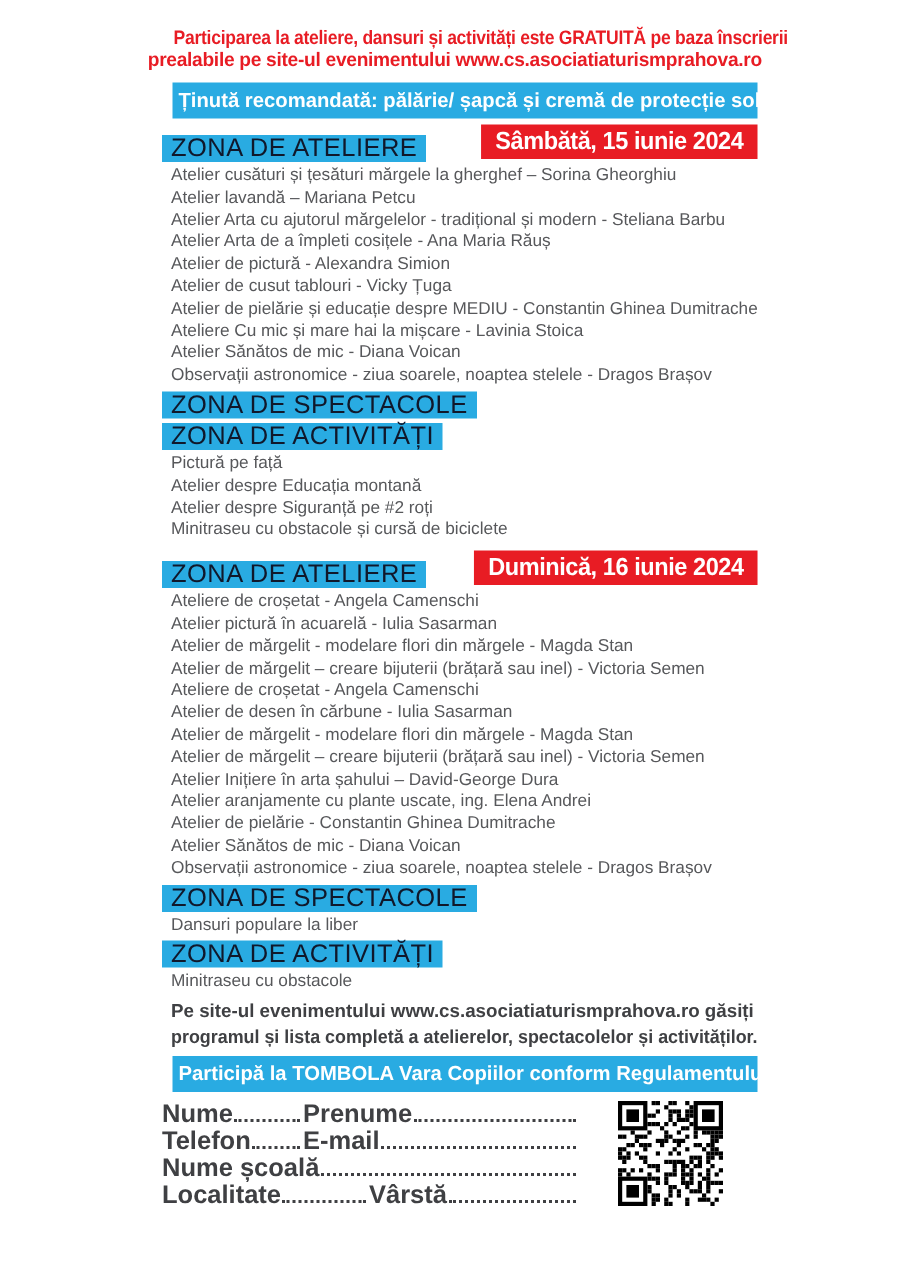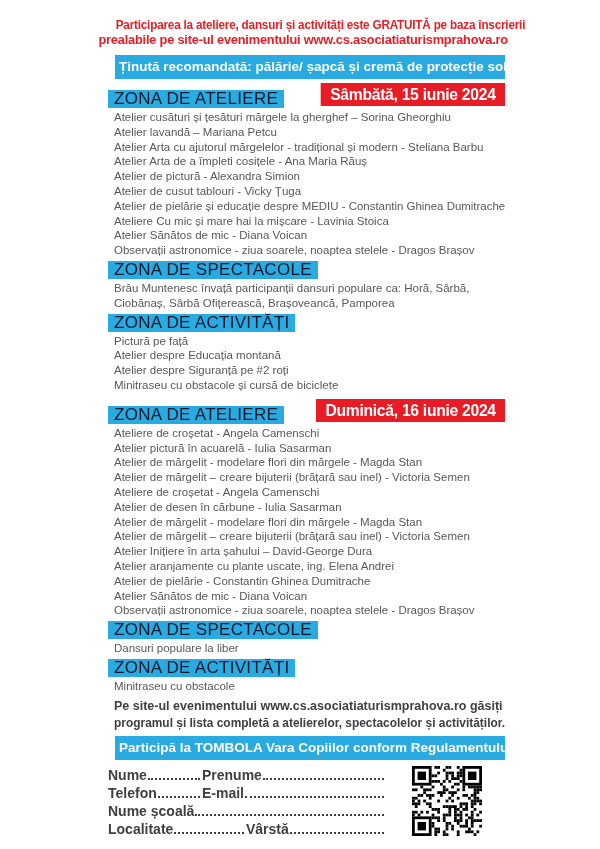--- a/index.html
+++ b/index.html
@@ -42,21 +42,21 @@
   
   .note{margin:4px 0 0 19px;color:var(--dark);font-weight:bold;font-size:12.5px;}
   .note .fitline{line-height:17px;transform-origin:left center;}
 
   .band.tombola{margin-top:4px;}
 
   
   .form-area{display:flex;margin-top:4px;padding-left:13px;}
   .form-fields{width:278px;}
   .form-row{display:flex;height:18px;align-items:flex-end;color:var(--dark);
-            font-weight:bold;font-size:14px;}
+            font-weight:bold;font-size:17px;}
   .field{display:flex;flex:1;align-items:flex-end;min-width:0;}
   .row-0 .field:first-child,.row-1 .field:first-child{flex:0 0 94px;}
   .row-3 .field:first-child{flex:0 0 138px;justify-content:center;}
   .flabel{white-space:nowrap;line-height:14px;}
   .dots{flex:1;border-bottom:2px dotted var(--dark);margin:0 2px 2px 1px;}
   .qr{width:70px;height:70px;margin-left:26px;margin-top:2px;}
   .qr svg{display:block;width:70px;height:70px;}
 </style>
 </head>
 <body>
@@ -82,23 +82,20 @@
           <li class="item">Atelier Arta cu ajutorul mărgelelor - tradițional și modern - Steliana Barbu</li>
           <li class="item">Atelier Arta de a împleti cosițele - Ana Maria Răuș</li>
           <li class="item">Atelier de pictură - Alexandra Simion</li>
           <li class="item">Atelier de cusut tablouri - Vicky Țuga</li>
           <li class="item" style="transform: scaleX(0.995);">Atelier de pielărie și educație despre MEDIU - Constantin Ghinea Dumitrache</li>
           <li class="item">Ateliere Cu mic și mare hai la mișcare - Lavinia Stoica</li>
           <li class="item">Atelier Sănătos de mic - Diana Voican</li>
           <li class="item">Observații astronomice - ziua soarele, noaptea stelele - Dragos Brașov</li>
         </ul>
         <div class="zone-chip">ZONA DE SPECTACOLE</div>
-        <ul class="items">
-          <li class="item" style="white-space: normal;">Brâu Muntenesc învață participanții dansuri populare ca: Horă, Sârbă, Ciobănaș, Sârbă Ofițerească, Brașoveancă, Pamporea</li>
-        </ul>
         <div class="zone-chip">ZONA DE ACTIVITĂȚI</div>
         <ul class="items">
           <li class="item">Pictură pe față</li>
           <li class="item">Atelier despre Educația montană</li>
           <li class="item">Atelier despre Siguranță pe #2 roți</li>
           <li class="item">Minitraseu cu obstacole și cursă de biciclete</li>
         </ul>
       </div>
       <div class="day">
         <div class="date-box">Duminică, 16 iunie 2024</div>

